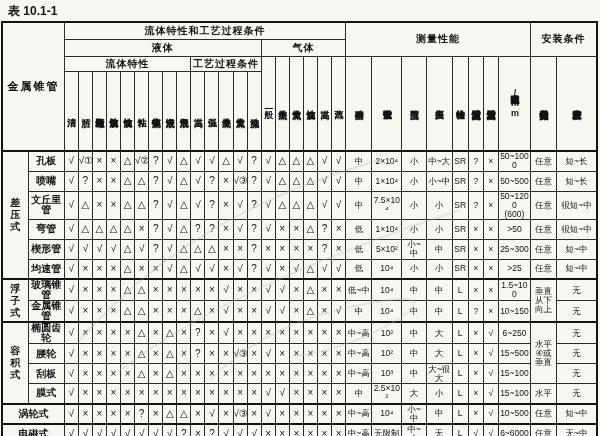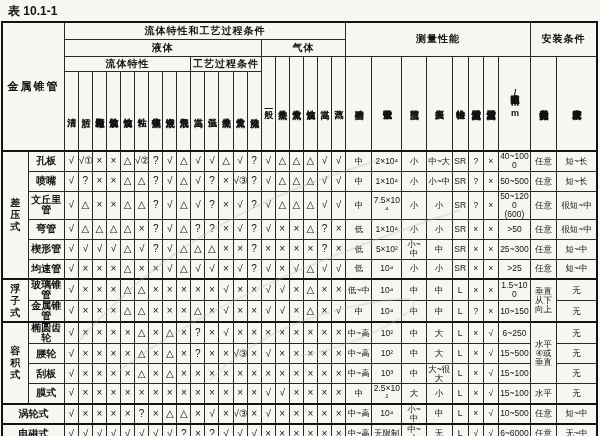--- a/index.html
+++ b/index.html
@@ -140,21 +140,21 @@
         <td class="sym">△</td>
         <td class="sym">√</td>
         <td class="sym">√</td>
         <td class="val">中</td>
         <td class="val">2×10⁴</td>
         <td class="val">小</td>
         <td class="val">中~大</td>
         <td class="val">SR</td>
         <td class="val">?</td>
         <td class="val">×</td>
-        <td class="val">40~1000</td>
+        <td class="val">50~1000</td>
         <td class="val">任意</td>
         <td class="val">短~长</td>
       </tr>
       <tr>
         <th class="rname">喷嘴</th>
         <td class="sym">√</td>
         <td class="sym">?</td>
         <td class="sym">×</td>
         <td class="sym">×</td>
         <td class="sym">△</td>

